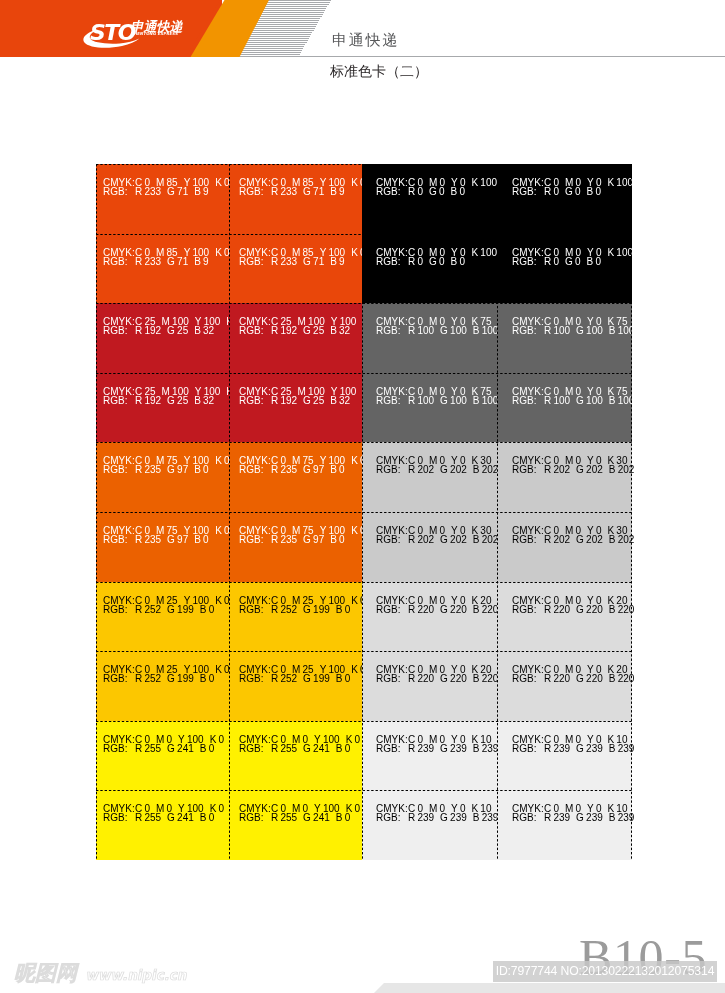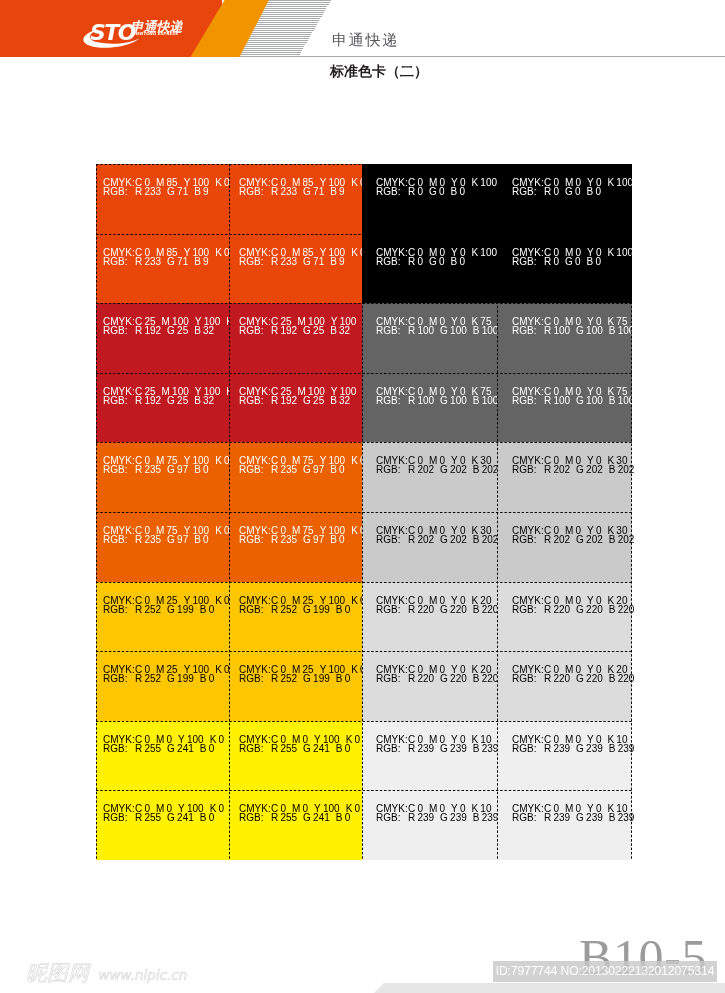--- a/index.html
+++ b/index.html
@@ -20,21 +20,21 @@
   .logo-mark{position:absolute;left:0;top:0;}
   .sto-text{font-family:"DejaVu Sans",sans-serif;font-weight:bold;font-style:italic;
             font-size:22px;fill:#fff;letter-spacing:-1.6px;}
   .logo-cn{position:absolute;left:48.4px;top:6.2px;font-size:13px;font-weight:bold;font-style:italic;
            color:#fff;letter-spacing:0px;line-height:1;white-space:nowrap;}
   .logo-en{position:absolute;left:48.5px;top:17.5px;font-size:9px;font-weight:bold;font-style:italic;
            color:#fff;letter-spacing:.28px;line-height:1;white-space:nowrap;
            font-family:"DejaVu Sans",sans-serif;transform:scale(.43);transform-origin:0 0;}
   .hdr-title{z-index:3;}
   
-  .sec-title{position:absolute;left:330px;top:63px;font-size:14px;font-weight:bold;color:#231f20;
+  .sec-title{position:absolute;left:330px;top:63px;font-size:14px;font-weight:normal;color:#231f20;
              font-family:"Liberation Sans",sans-serif;letter-spacing:0px;line-height:16px;}
   .sec-body{position:absolute;left:331px;top:89px;width:345px;font-size:11.6px;color:#231f20;
             line-height:17.5px;letter-spacing:-.2px;font-family:"Liberation Serif",serif;}
   
   .grid{position:absolute;left:96px;top:164px;width:536px;height:696px;
         display:grid;grid-template-columns:133px 133px 135px 135px;
         grid-template-rows:repeat(10,69.6px);}
   .cell{position:relative;box-sizing:border-box;}
   .gridlines{position:absolute;left:96px;top:164px;width:536px;height:696px;pointer-events:none;}
   .cell .lines{position:absolute;left:8px;top:14px;font-size:10px;line-height:9.1px;
@@ -45,21 +45,21 @@
   .cell.col4 .lines{left:15px;}
   .cell .lines div{display:block;}
   .cell .lab{display:inline-block;width:32px;}
   .cell .v{display:inline-block;margin-right:6px;}
   .cell .v > i{font-style:normal;display:inline-block;margin-left:2.2px;}
   
   .bign{position:absolute;left:579px;top:932px;font-size:50px;color:#9b9b9b;
         font-family:"Liberation Serif",serif;letter-spacing:.6px;line-height:1;font-weight:400;
         z-index:1;}
   .wmark{position:absolute;left:14px;top:962px;width:260px;height:30px;
-         font-style:italic;font-weight:normal;color:transparent;white-space:nowrap;margin-left:12px;
+         font-style:italic;font-weight:bold;color:transparent;white-space:nowrap;
          -webkit-text-stroke:0.7px #dcdcdc;}
   .wm-cn{font-size:21px;letter-spacing:0px;vertical-align:top;line-height:22px;
          display:inline-block;}
   .wm-url{font-size:13.5px;letter-spacing:0px;margin-left:5px;vertical-align:top;
           line-height:26px;display:inline-block;
           font-family:"DejaVu Sans",sans-serif;}
   .idbar{position:absolute;left:493px;top:961px;width:224px;height:21px;
          background:rgba(200,200,200,.82);
          color:#fff;font-size:12.2px;line-height:21px;text-align:center;letter-spacing:-.15px;
          font-family:"Liberation Sans",sans-serif;z-index:2;white-space:nowrap;overflow:hidden;}

